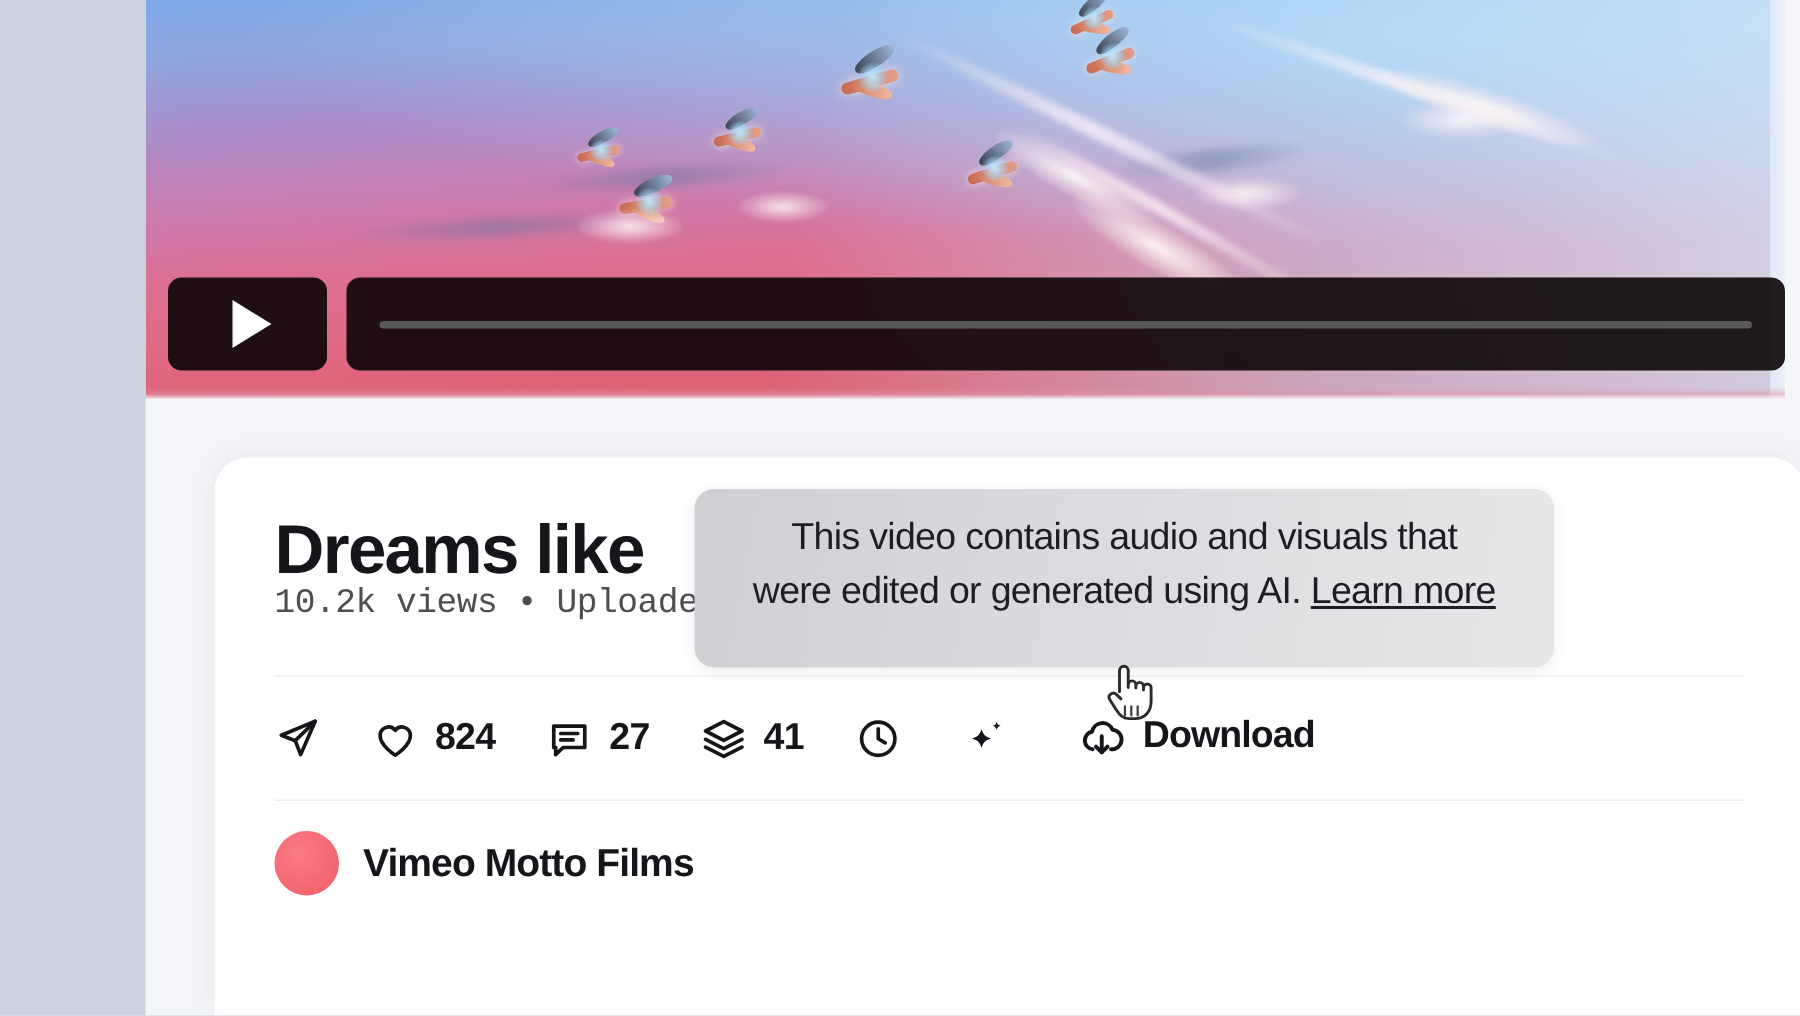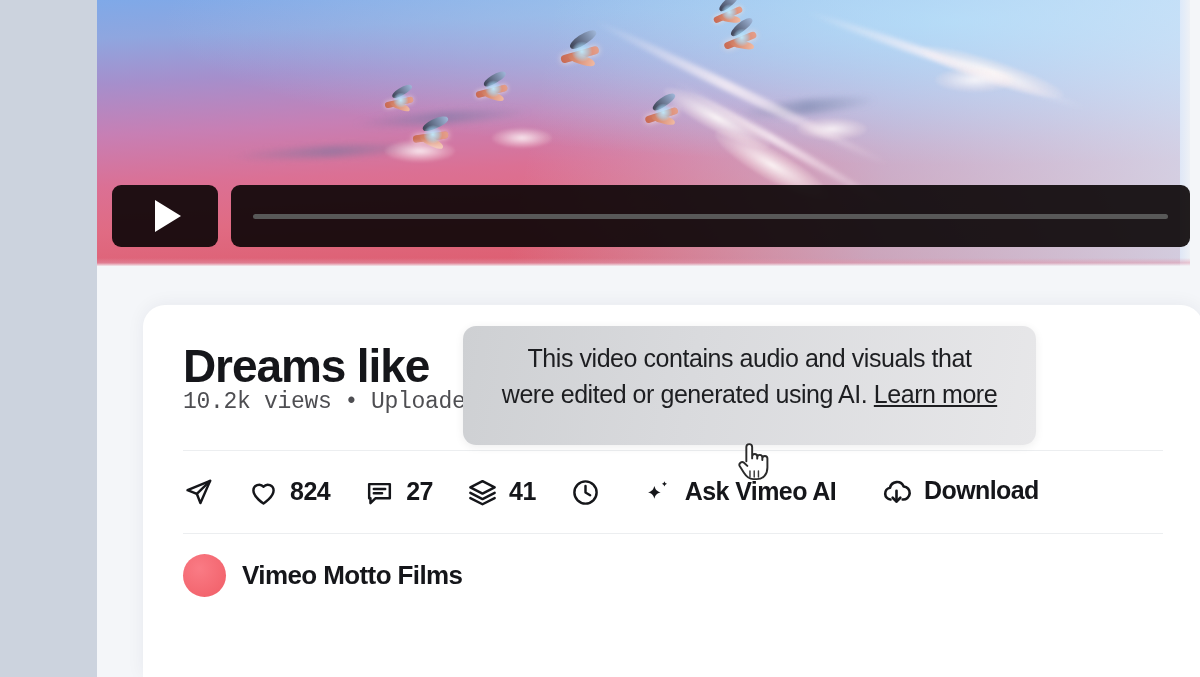--- a/index.html
+++ b/index.html
@@ -350,21 +350,20 @@
           </span>
         </div>
 
         <div class="act" style="margin-left:42px;">
           <span>
             <svg width="31" height="31" viewBox="0 0 24 24" fill="#15161a">
               <path d="M10 3.6c.9 3 1.9 4 4.9 4.9-3 .9-4 1.9-4.9 4.9-.9-3-1.9-4-4.9-4.9 3-.9 4-1.9 4.9-4.9Z" transform="translate(-1.2,3.4)"></path>
               <path d="M17.6 3.2c.4 1.3.8 1.7 2.1 2.1-1.3.4-1.7.8-2.1 2.1-.4-1.3-.8-1.7-2.1-2.1 1.3-.4 1.7-.8 2.1-2.1Z" transform="translate(-1,0)"></path>
             </svg>
           </span>
-          <span class="lbl">Ask Vimeo AI</span>
         </div>
 
         <div class="act" style="margin-left:44px;">
           <span>
             <svg width="33" height="33" viewBox="0 0 24 24" fill="none" stroke="#15161a" stroke-width="1.9" stroke-linecap="round" stroke-linejoin="round">
               <path d="M7.6 17.1A4.3 4.3 0 0 1 7.3 8.6a5.2 5.2 0 0 1 9.9-1 3.9 3.9 0 0 1-.7 9.5"></path>
               <path d="M12 10.8v7.6"></path>
                 <path d="M9.2 15.8 12 18.6l2.8-2.8"></path>
             </svg>
           </span>

